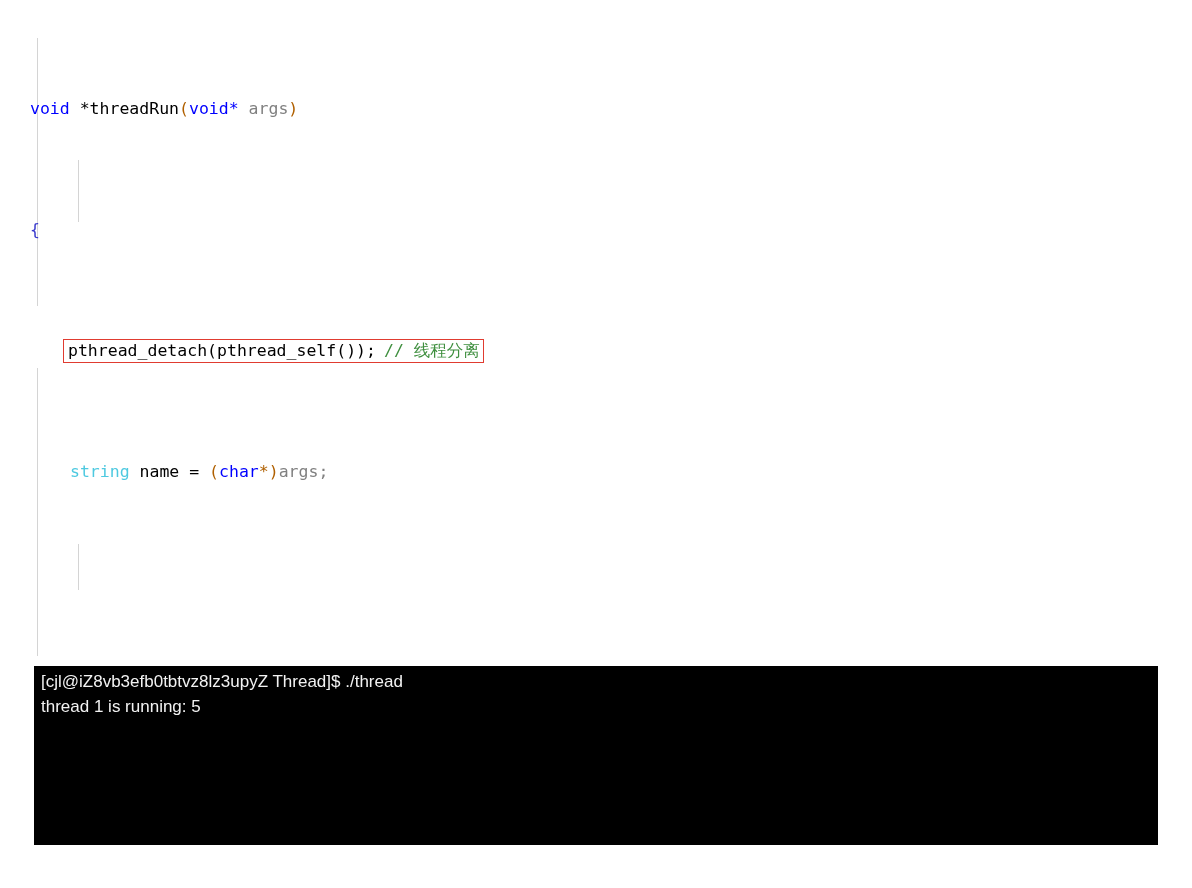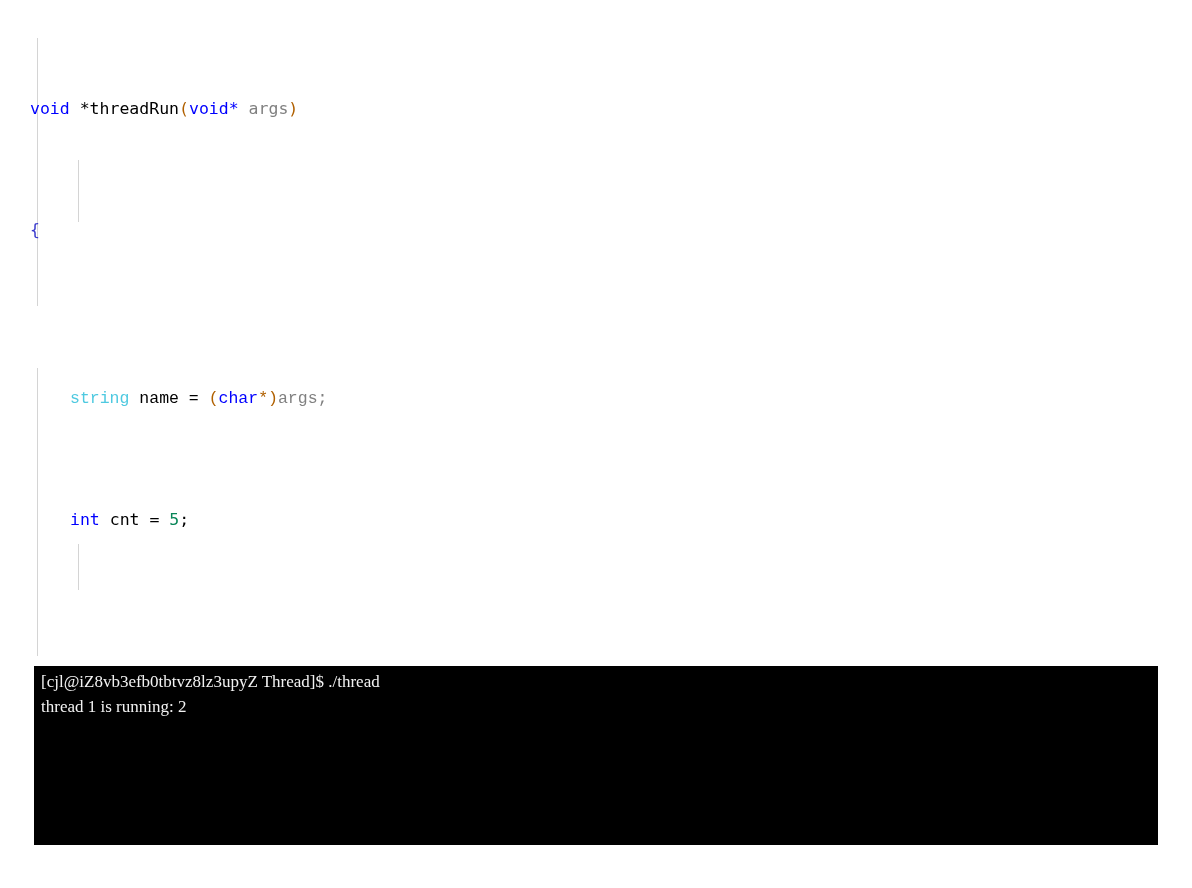--- a/index.html
+++ b/index.html
@@ -80,21 +80,21 @@
   #terminal-pane {
     position: absolute;
     left: 34px;
     top: 666px;
     width: 1124px;
     height: 179px;
     background: #000000;
     overflow: hidden;
   }
   .term-line {
-    font-family: Liberation Serif, serif;
+    font-family: Liberation Sans, sans-serif;
     font-size: 17px;
     line-height: 25px;
     color: #f2f2f2;
     white-space: pre;
     padding-left: 7px;
   }
   .term-first { padding-top: 3px; }
   .cursor-block {
     display: inline-block;
     width: 10px;
@@ -115,26 +115,26 @@
 
   <div class="code-area">
 
     
     <div class="line" style="padding-left:30px;"><span class="kw">void</span><span class="fn"> *threadRun</span><span class="punct">(</span><span class="kw">void*</span><span class="param"> args</span><span class="punct">)</span></div>
 
     
     <div class="line" style="padding-left:30px;"><span class="brace">{</span></div>
 
     
-
-    
-    <div class="line" style="padding-left:70px;font-family:Liberation Mono, monospace;"><span class="typ">string</span><span class="ident"> name = </span><span class="punct">(</span><span class="kw">char</span><span class="punct">*</span><span class="punct">)</span><span class="param">args;</span></div>
-
-    
-    <div class="line" style="padding-left:70px;"><span class="kw">int</span><span class="ident"> cnt = </span><span class="num">5</span><span class="plain">;</span></div>
+    <div class="line" style="padding-left:68px;"><span class="hl-box"><span class="plain">pthread_detach(pthread_self());</span><span class="cmt" style="margin-left:8px;">// 线程分离</span></span></div>
+
+    
+    <div class="line" style="padding-left:70px;"><span class="typ">string</span><span class="ident"> name = </span><span class="punct">(</span><span class="kw">char</span><span class="punct">*</span><span class="punct">)</span><span class="param">args;</span></div>
+
+    
 
     
     
 
     
     
 
     
     
 
@@ -195,14 +195,14 @@
     
 
     
     
 
   </div>
 </div>
 
 <div id="terminal-pane">
   <div class="term-line term-first">[cjl@iZ8vb3efb0tbtvz8lz3upyZ Thread]$ ./thread</div>
-  <div class="term-line">thread 1 is running: 2</div>
+  <div class="term-line">thread 1 is running: 5</div>
 </div>
 
 </body></html>

